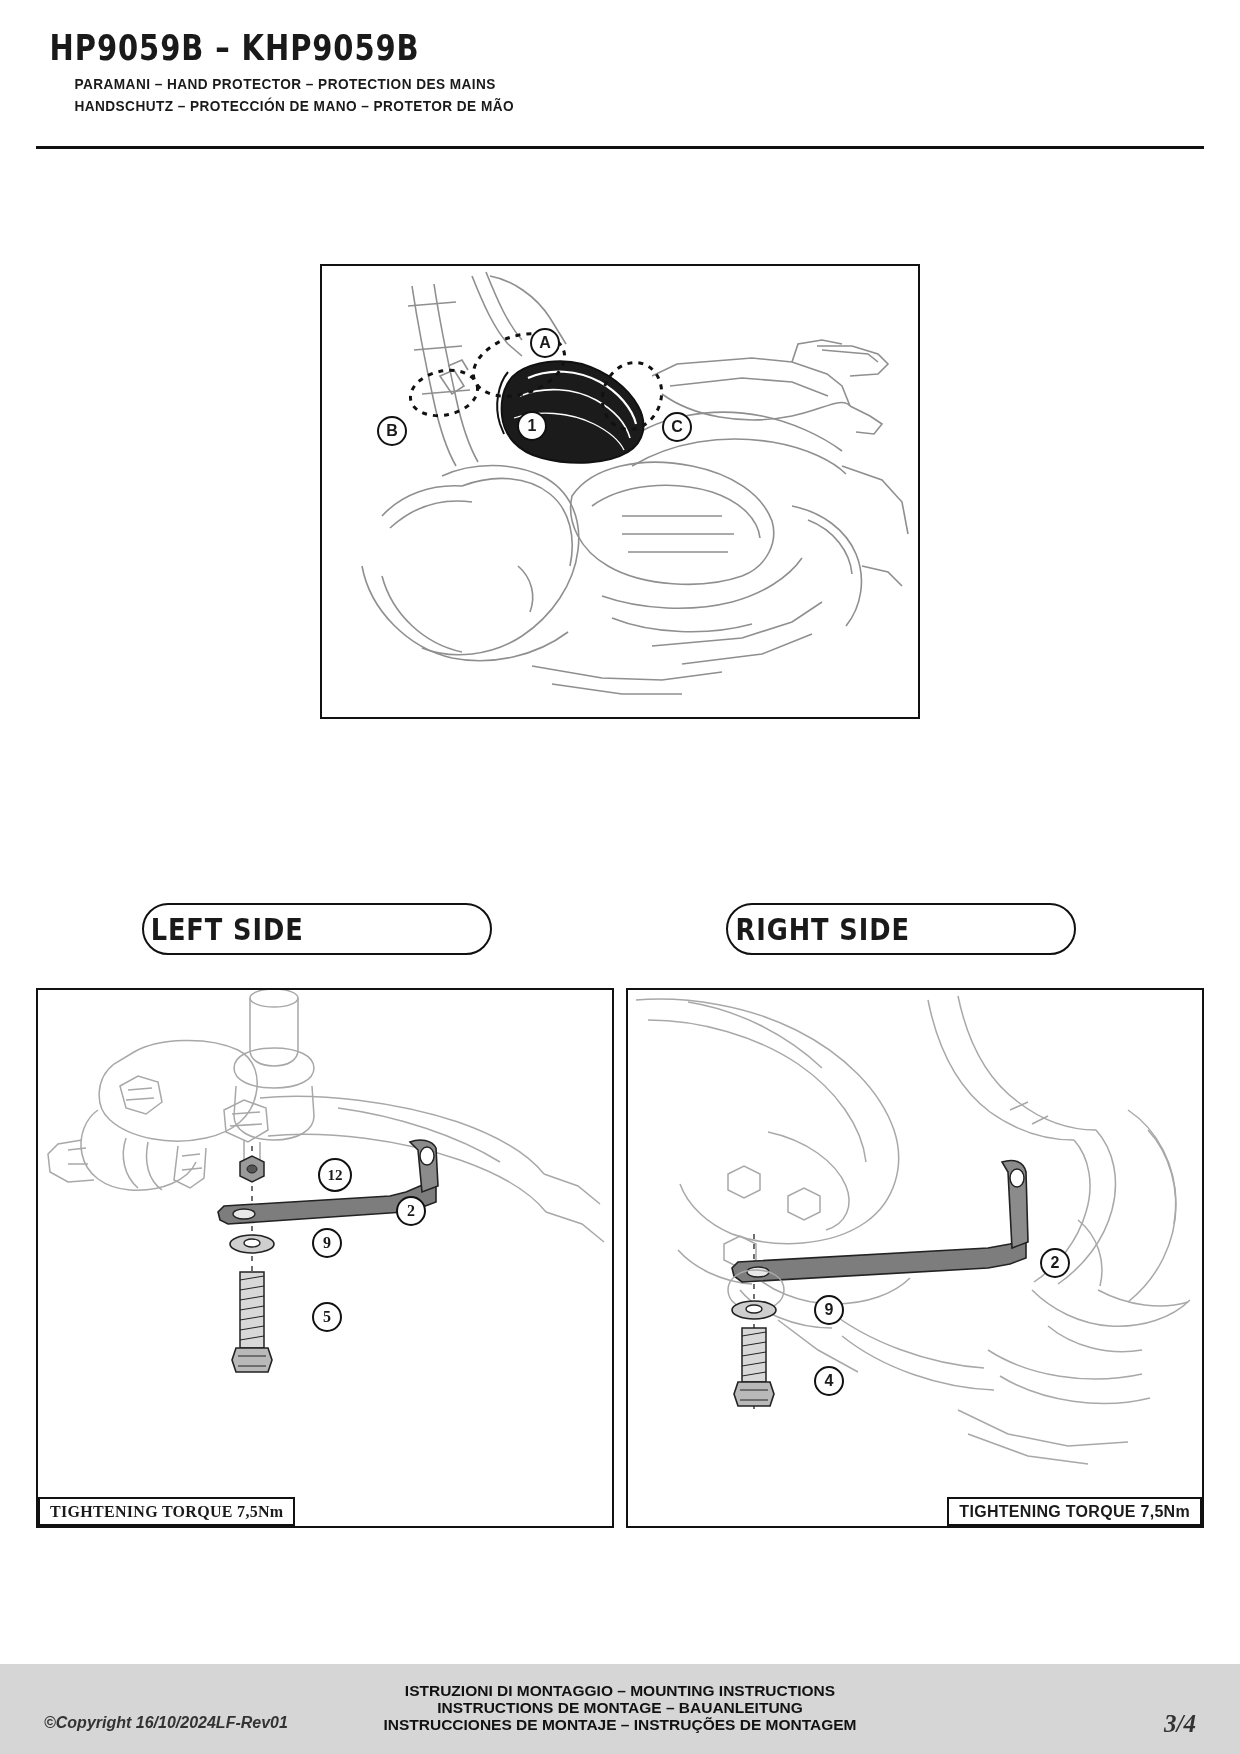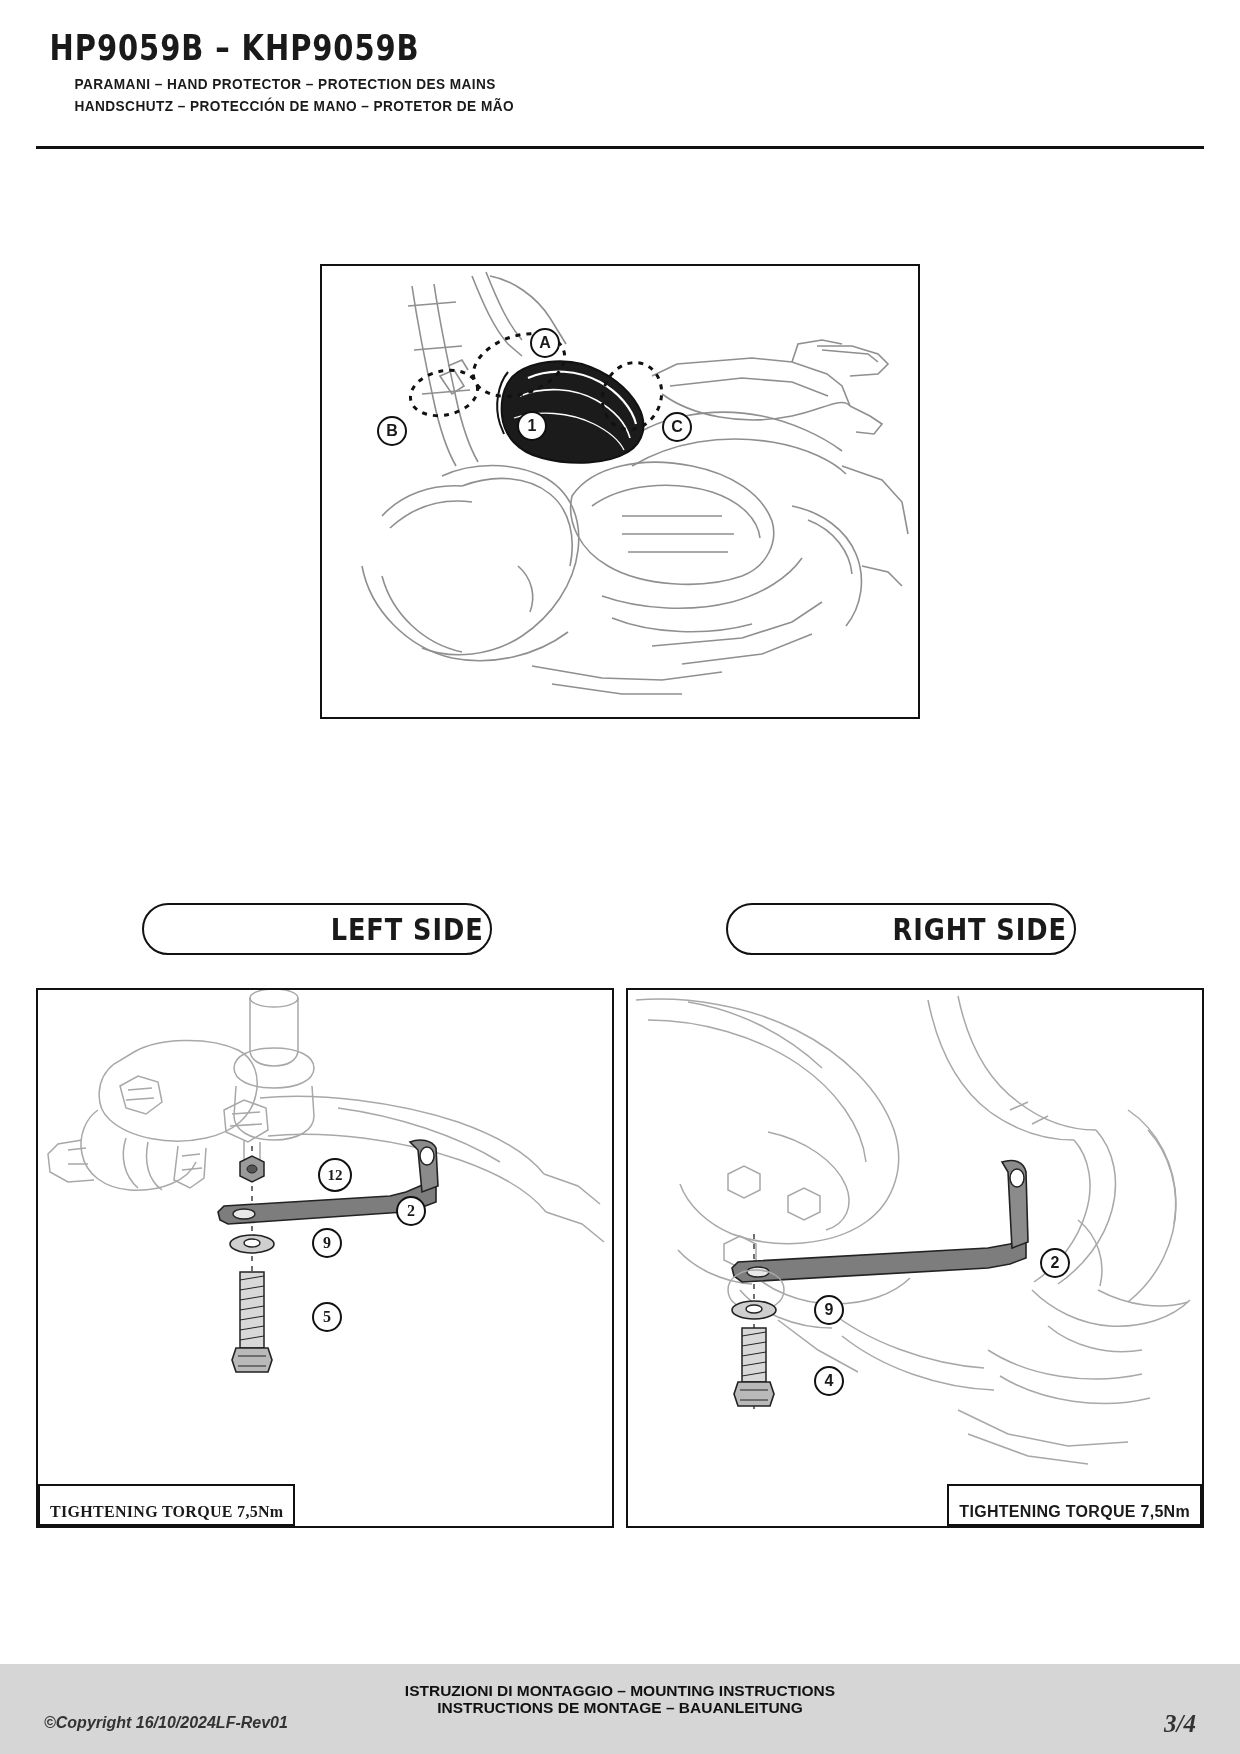--- a/index.html
+++ b/index.html
@@ -60,21 +60,21 @@
   }
 
   
   .pill {
     position: absolute;
     height: 52px;
     border: 2.5px solid #111;
     border-radius: 26px;
     display: flex;
     align-items: center;
-    justify-content: flex-end;
+    justify-content: flex-start;
     background: #fff;
   }
   .pill span {
     font-size: 31px;
     font-weight: bold;
     letter-spacing: 1px;
     transform: scaleX(0.92);
     font-family: "DejaVu Sans Condensed", "Liberation Sans", sans-serif;
   }
   #pill-left  { top: 903px; left: 142px; width: 350px; }
@@ -90,21 +90,21 @@
     overflow: hidden;
   }
   #panel-left  { left: 36px; font-family: Liberation Serif, serif; }
   #panel-right { left: 626px; }
 
   .torque {
     position: absolute;
     bottom: 0;
     border: 2px solid #111;
     background: #fff;
-    padding: 17px 10px 3px 10px;
+    padding: 4px 10px 3px 10px;
     font-size: 16px;
     font-weight: bold;
     letter-spacing: 0.3px;
     transform-origin: left bottom;
     white-space: nowrap;
   }
   #torque-left  { left: 0; }
   #torque-right { right: 0; }
 
   
@@ -391,15 +391,16 @@
   <div class="badge md" style="top:376px; left:186px;">4</div>
 
   <div class="torque" id="torque-right">TIGHTENING TORQUE 7,5Nm</div>
 </div>
 
 <div class="footer">
   <div class="footer-copy">©Copyright 16/10/2024LF-Rev01</div>
   <div class="footer-center">
     <div>ISTRUZIONI DI MONTAGGIO  –  MOUNTING INSTRUCTIONS</div>
     <div>INSTRUCTIONS DE MONTAGE – BAUANLEITUNG</div>
+    <div>INSTRUCCIONES DE MONTAJE – INSTRUÇÕES DE MONTAGEM</div>
   </div>
   <div class="footer-page">3/4</div>
 </div>
 
 </body></html>

